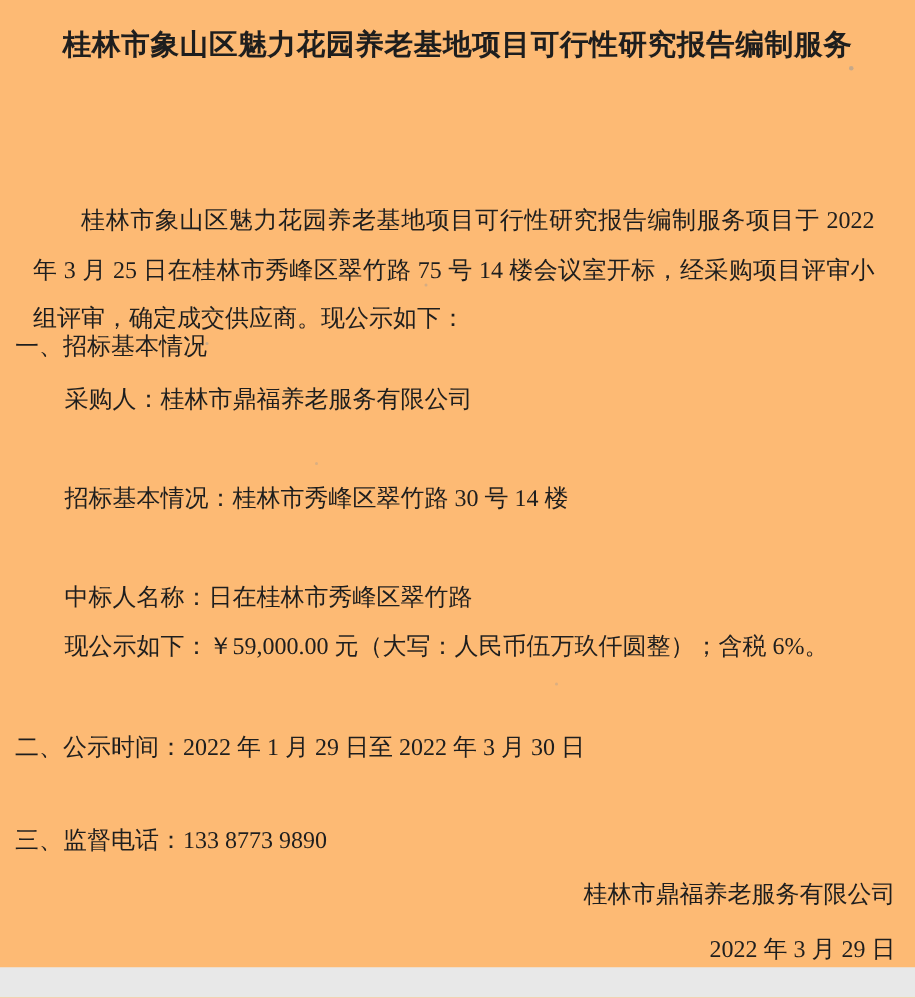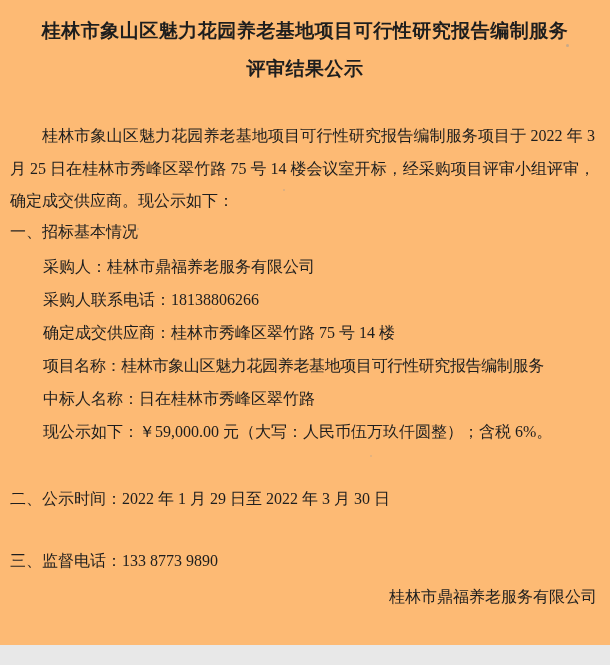--- a/index.html
+++ b/index.html
@@ -59,43 +59,41 @@
     width: 3px;
     height: 3px;
   }
 </style>
 </head>
 <body>
 
 <div class="page">
 
   <div class="title-line" style="top:17px">桂林市象山区魅力花园养老基地项目可行性研究报告编制服务</div>
-  <div class="title-line" style="top:55px">评审结果公示</div>
 
-  <p class="intro" style="margin:0">桂林市象山区魅力花园养老基地项目可行性研究报告编制服务项目于 2022 年 3 月 25 日在桂林市秀峰区翠竹路 75 号 14 楼会议室开标，经采购项目评审小组评审，确定成交供应商。现公示如下：</p>
+  <p class="intro" style="margin:12px">桂林市象山区魅力花园养老基地项目可行性研究报告编制服务项目于 2022 年 3 月 25 日在桂林市秀峰区翠竹路 75 号 14 楼会议室开标，经采购项目评审小组评审，确定成交供应商。现公示如下：</p>
 
   <div class="line lvl2" style="top:252px"><span>采购人：</span><span>桂林市鼎福养老服务有限公司</span></div>
 
   <div class="line lvl1" style="top:217px">一、招标基本情况</div>
 
-  <div class="line lvl2" style="top:285px"><span>采购人联系电话：</span><span>18138806266</span></div>
 
-  <div class="line lvl2" style="top:318px"><span>确定成交供应商：</span><span>桂林市秀峰区翠竹路 75 号 14 楼</span></div>
+  <div class="line lvl2" style="top:318px"><span>招标基本情况：</span><span>桂林市秀峰区翠竹路 30 号 14 楼</span></div>
 
-  <div class="line lvl2 tight" style="top:351px"><span>项目名称：</span><span>桂林市象山区魅力花园养老基地项目可行性研究报告编制服务</span></div>
 
   <div class="line lvl2" style="top:384px"><span>中标人名称：</span><span>日在桂林市秀峰区翠竹路</span></div>
 
   <div class="line lvl2" style="top:417px"><span>现公示如下：</span><span>￥59,000.00 元（大写：人民币伍万玖仟圆整）；含税 6%。</span></div>
 
   <div class="line lvl1" style="top:484px"><span>二、公示时间：</span><span>2022 年 1 月 29 日至 2022 年 3 月 30 日</span></div>
 
   <div class="line lvl1" style="top:546px"><span>三、监督电话：</span><span>133 8773 9890</span></div>
 
   <div class="line right-align" style="top:582px">桂林市鼎福养老服务有限公司</div>
+  <div class="line right-align" style="top:619px">2022 年 3 月 29 日</div>
 
   <div class="speck" style="left:566px; top:44px; opacity:.55"></div>
   <div class="speck" style="left:283px; top:189px; opacity:.4; width:2px; height:2px"></div>
   <div class="speck" style="left:137px; top:228px; opacity:.5; width:2px; height:2px"></div>
   <div class="speck" style="left:210px; top:308px; opacity:.35; width:2px; height:2px"></div>
   <div class="speck" style="left:370px; top:455px; opacity:.35; width:2px; height:2px"></div>
 
 </div>
 
 </body></html>

